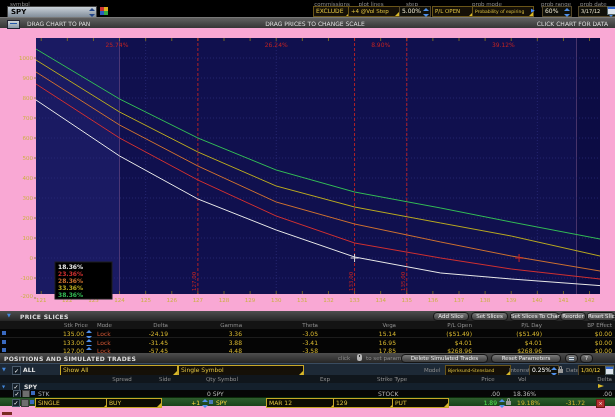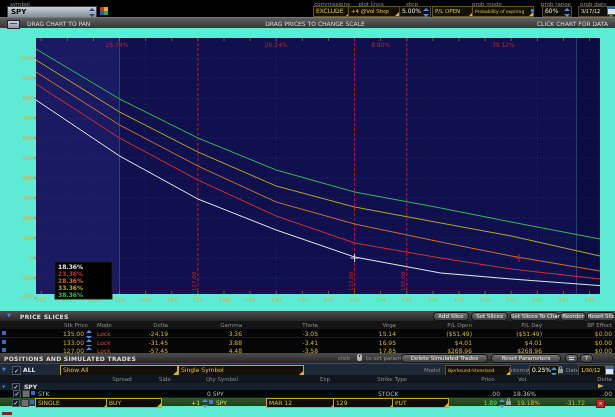--- a/index.html
+++ b/index.html
@@ -1,16 +1,16 @@
 <!DOCTYPE html>
 <html><head>
 <meta charset="utf-8">
 <style>
   html,body{margin:0;padding:0;background:#000;}
-  #app{position:relative;width:615px;height:417px;background:#5eead4;overflow:hidden;
+  #app{position:relative;width:615px;height:417px;background:#f9a8d4;overflow:hidden;
        font-family:"DejaVu Sans",sans-serif;-webkit-font-smoothing:none;}
   .abs{position:absolute;}
   .lbl{position:absolute;color:#8a8a8a;font-size:5.5px;white-space:nowrap;}
   .dd{position:absolute;background:#151007;border:1px solid #6a5518;color:#ddc040;
       font-size:6px;line-height:8px;padding:0 2px;white-space:nowrap;overflow:hidden;}
   .dd::after{content:"";position:absolute;right:0;bottom:0;width:0;height:0;
       border-left:4px solid transparent;border-bottom:4px solid #d8b828;}
   .dd.g{border-color:#c8a828;background:#0c0c02;}
   .spinbox{position:absolute;background:#10100a;border:1px solid #55482a;color:#e8e2cc;
       font-size:6px;line-height:8px;padding:0 8px 0 2px;white-space:nowrap;}

